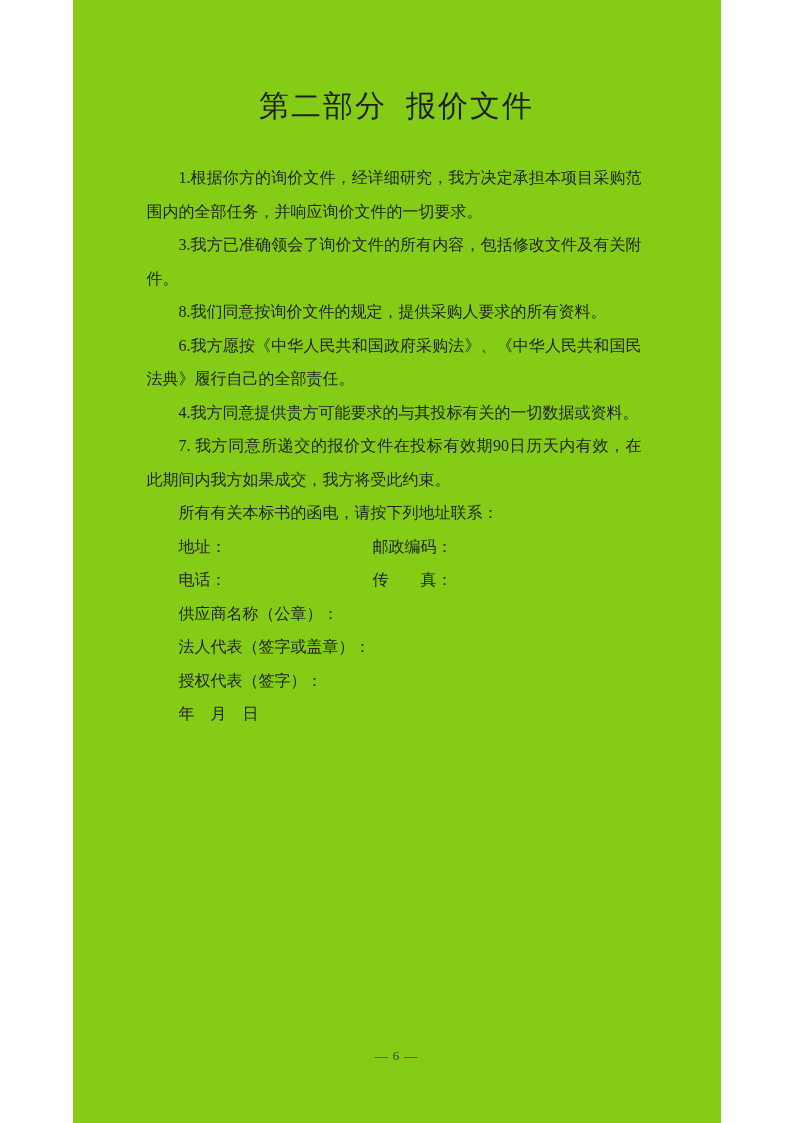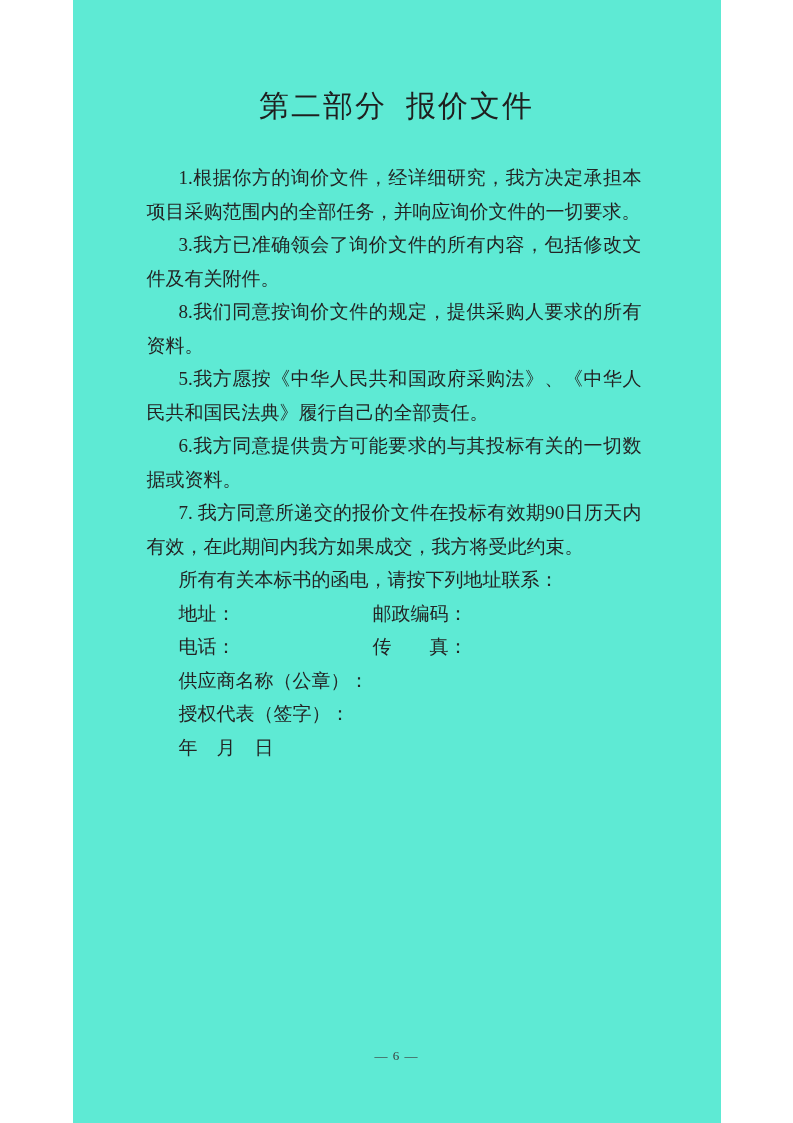--- a/index.html
+++ b/index.html
@@ -5,41 +5,41 @@
   html, body {
     margin: 0;
     padding: 0;
     background: #ffffff;
   }
   .page {
     position: relative;
     width: 648px;
     height: 1123px;
     margin: 0 auto;
-    background: #5eead4;
+    background: #84cc16;
     color: #222222;
     font-family: "Liberation Serif", "DejaVu Serif", serif;
     overflow: hidden;
     box-sizing: border-box;
   }
   .title {
     margin: 88px 0 0 0;
     padding: 0;
     text-align: center;
     font-size: 30px;
     line-height: 36px;
     font-weight: 500;
     letter-spacing: 2px;
     white-space: pre-wrap;
     color: #1f1f1f;
   }
   .body {
     margin-top: 37px;
     padding: 0 79px 0 74px;
-    font-size: 19px;
+    font-size: 16px;
     line-height: 33.5px;
     text-align: justify;
     color: #242424;
   }
   .para {
     margin: 0;
     padding: 0;
     text-indent: 32px;
     white-space: pre-wrap;
   }
@@ -67,29 +67,30 @@
 <body>
 
 <div class="page">
 
   <h1 class="title">第二部分  报价文件</h1>
 
   <div class="body">
     <p class="para">1.根据你方的询价文件，经详细研究，我方决定承担本项目采购范围内的全部任务，并响应询价文件的一切要求。</p>
     <p class="para">3.我方已准确领会了询价文件的所有内容，包括修改文件及有关附件。</p>
     <p class="para">8.我们同意按询价文件的规定，提供采购人要求的所有资料。</p>
-    <p class="para">5.我方愿按《中华人民共和国政府采购法》、《中华人民共和国民法典》履行自己的全部责任。</p>
-    <p class="para">6.我方同意提供贵方可能要求的与其投标有关的一切数据或资料。</p>
+    <p class="para">6.我方愿按《中华人民共和国政府采购法》、《中华人民共和国民法典》履行自己的全部责任。</p>
+    <p class="para">4.我方同意提供贵方可能要求的与其投标有关的一切数据或资料。</p>
     <p class="para">7. 我方同意所递交的报价文件在投标有效期90日历天内有效，在此期间内我方如果成交，我方将受此约束。</p>
     <p class="para">所有有关本标书的函电，请按下列地址联系：</p>
 
     <p class="para row"><span class="col1">地址：</span><span class="col2">邮政编码：</span></p>
 
     <p class="para row"><span class="col1">电话：</span><span class="col2">传　　真：</span></p>
 
     <p class="para">供应商名称（公章）：</p>
+    <p class="para">法人代表（签字或盖章）：</p>
     <p class="para">授权代表（签字）：</p>
     <p class="para">年　月　日</p>
   </div>
 
   <div class="footer">— 6 —</div>
 
 </div>
 
 </body></html>

